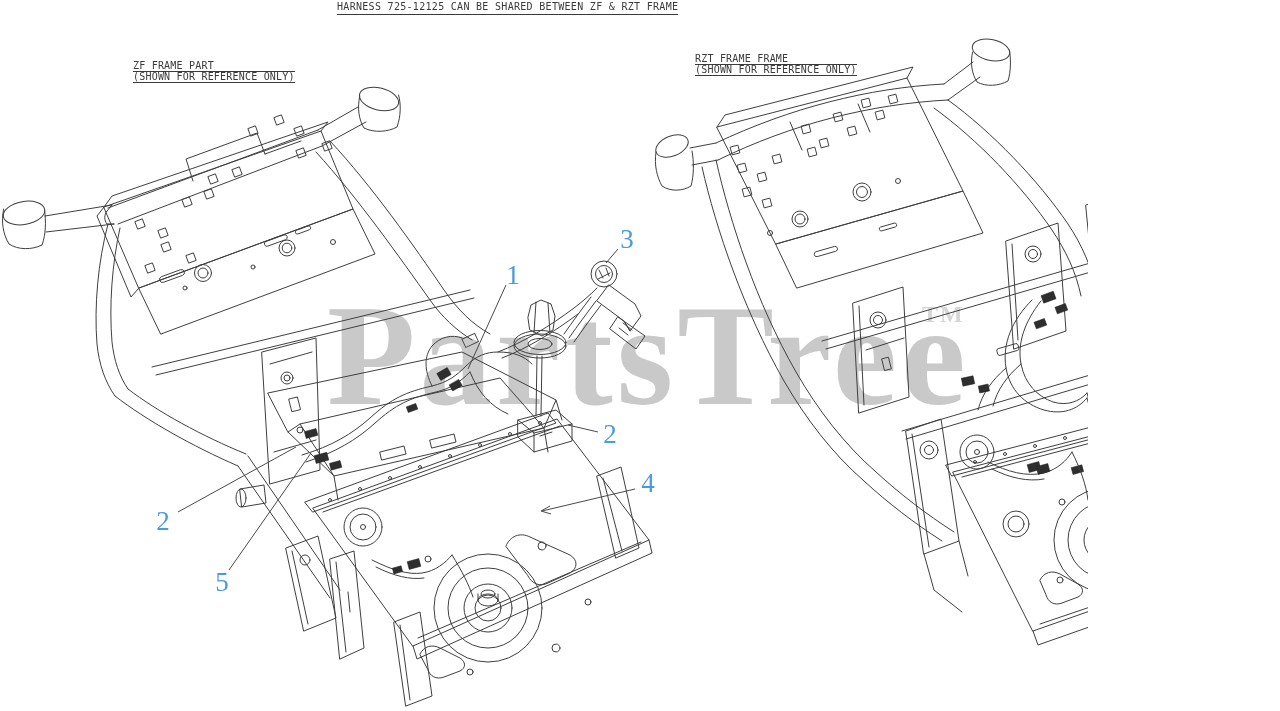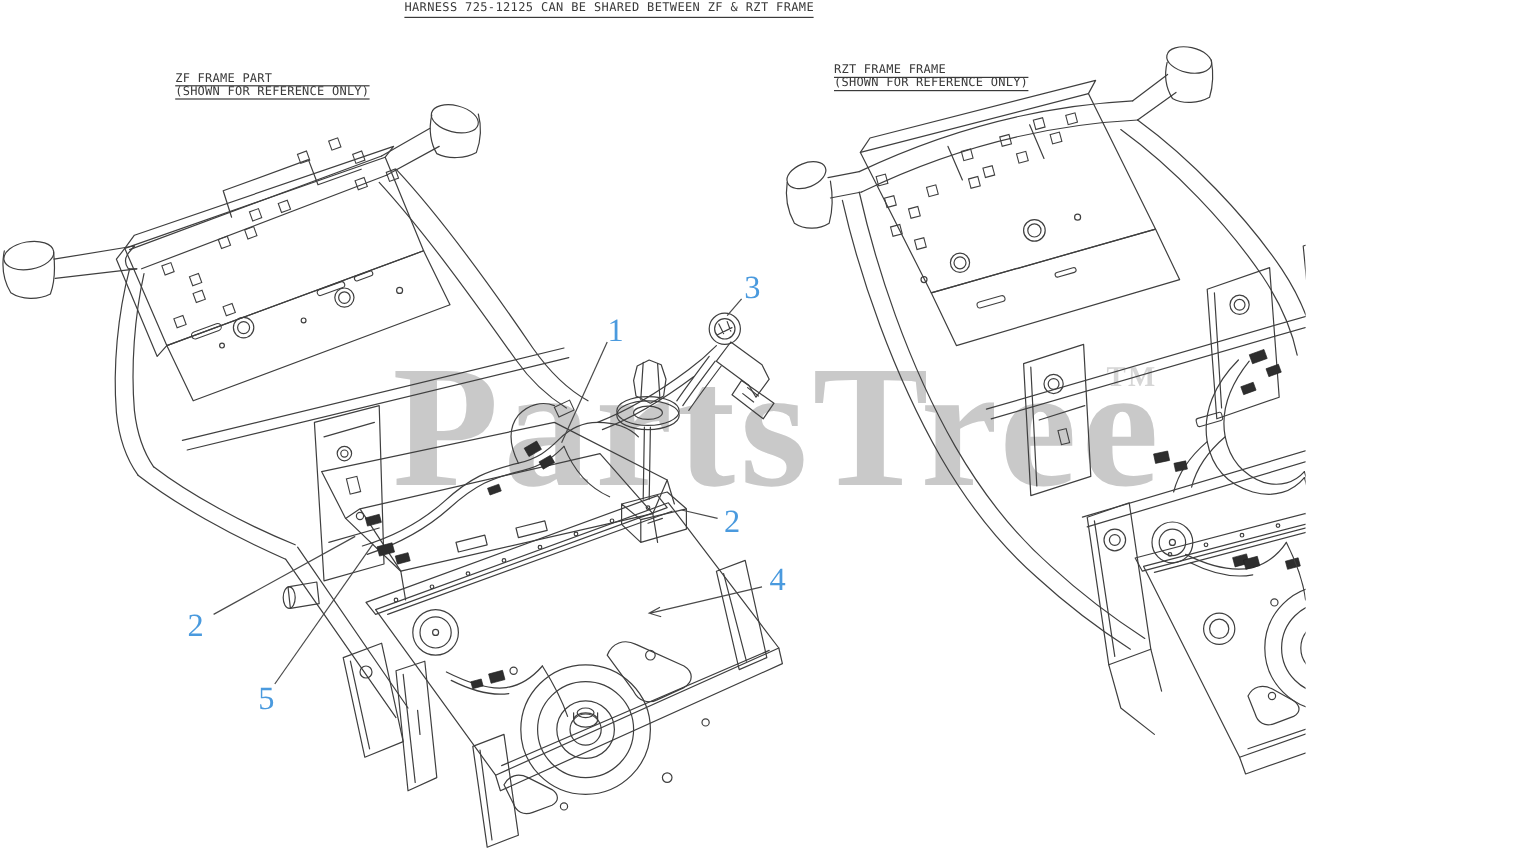--- a/index.html
+++ b/index.html
@@ -20,21 +20,21 @@
 </style>
 </head>
 <body>
 
 <div id="sheet">
 
   <div class="cad-note" style="left:337px;top:1px;">
     <span class="u">HARNESS 725-12125 CAN BE SHARED BETWEEN ZF &amp; RZT FRAME</span>
   </div>
 
-  <div class="ref-label" style="left:146px;top:61px;">
+  <div class="ref-label" style="left:133px;top:61px;">
     <span class="line">ZF FRAME PART</span>
     <span class="line">(SHOWN FOR REFERENCE ONLY)</span>
   </div>
 
   <div class="ref-label" style="left:695px;top:54px;">
     <span class="line">RZT FRAME FRAME</span>
     <span class="line">(SHOWN FOR REFERENCE ONLY)</span>
   </div>
 
   <svg width="1280" height="711" viewBox="0 0 1280 711">

